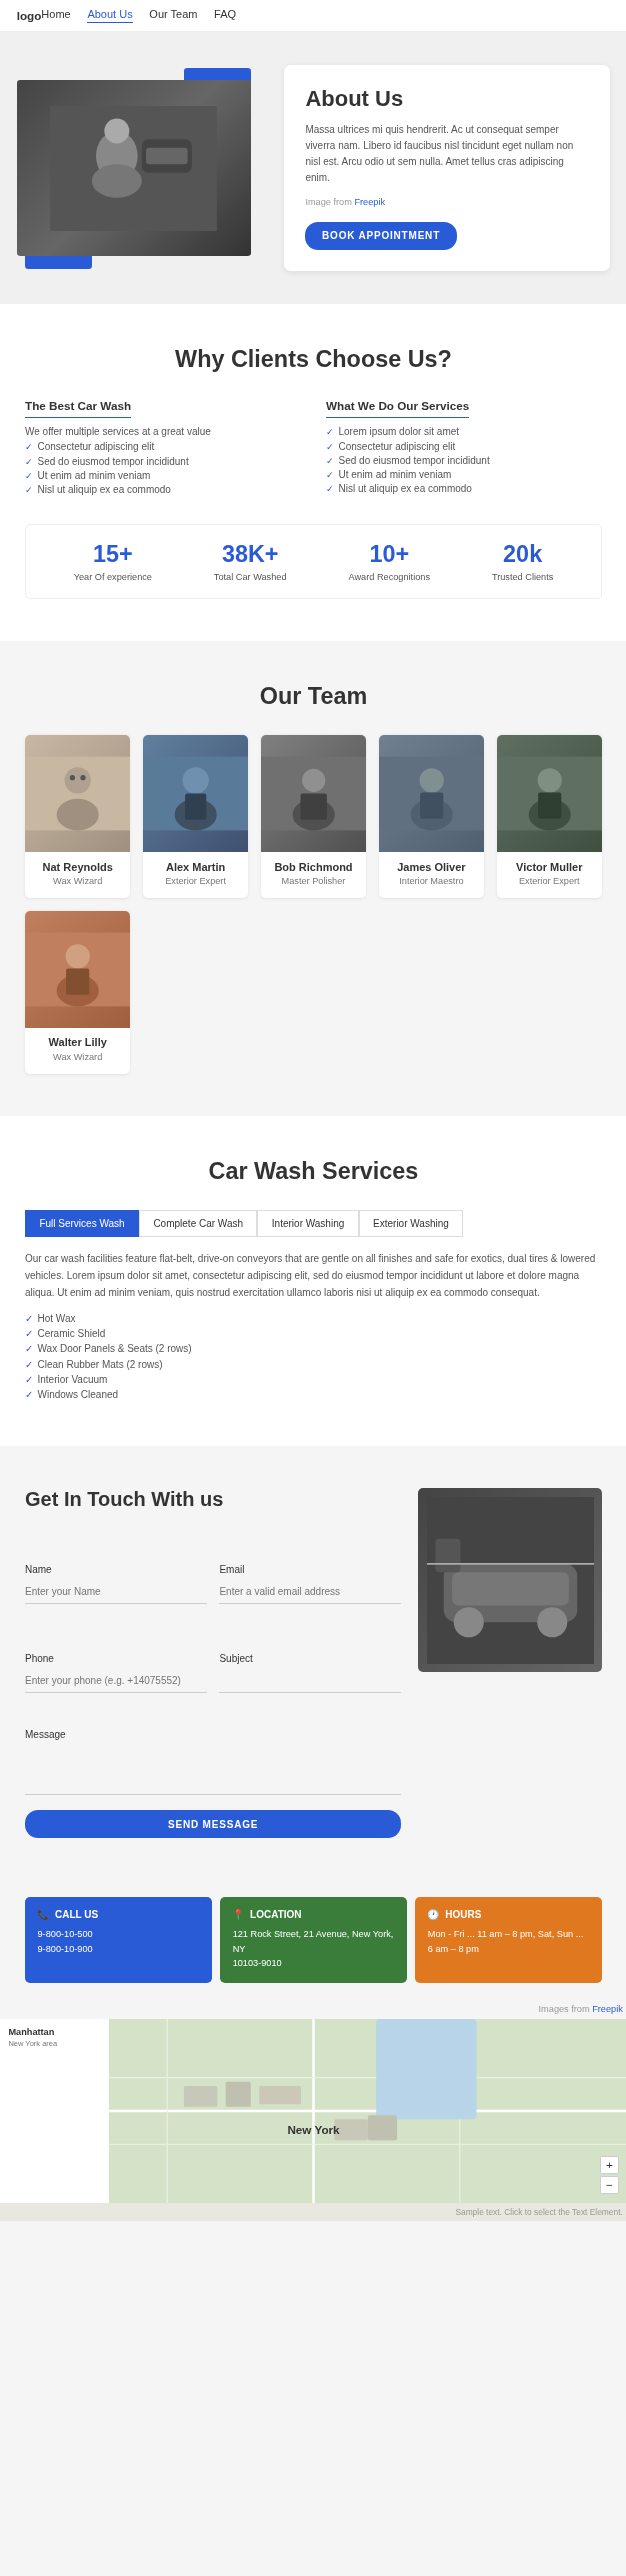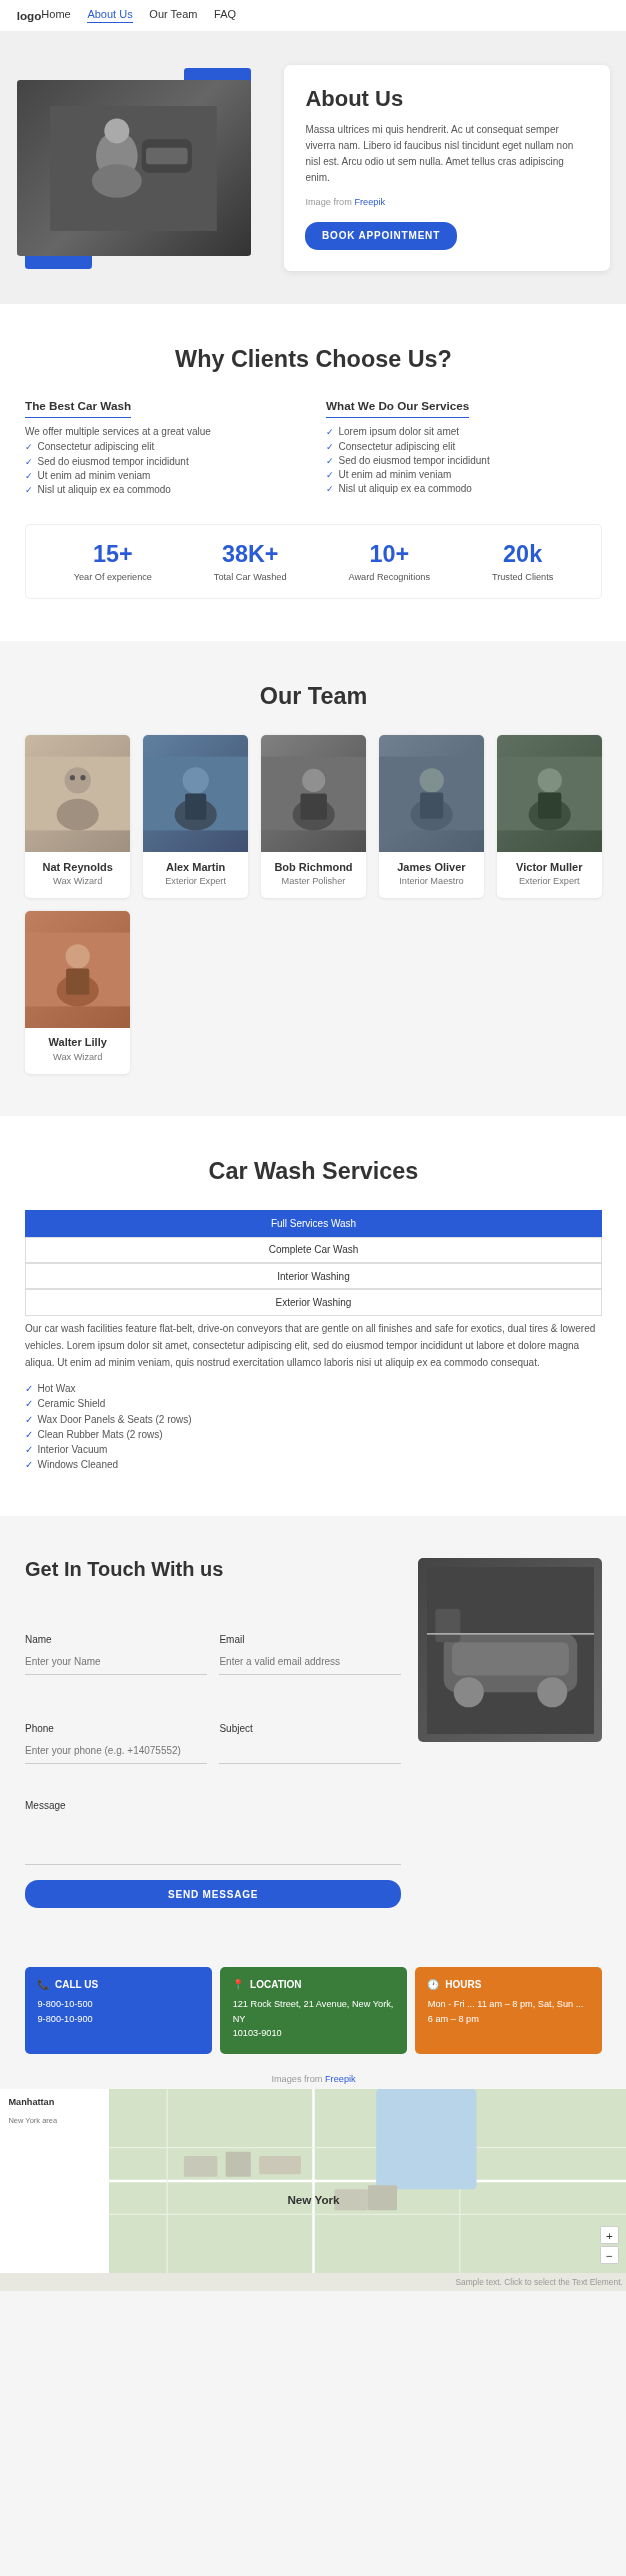--- a/index.html
+++ b/index.html
@@ -54,21 +54,21 @@
     
     .photo-nat { background: linear-gradient(135deg, #c8b8a2 0%, #a09080 100%); }
     .photo-alex { background: linear-gradient(135deg, #6080a0 0%, #405070 100%); }
     .photo-bob { background: linear-gradient(135deg, #808080 0%, #505050 100%); }
     .photo-james { background: linear-gradient(135deg, #708090 0%, #506070 100%); }
     .photo-victor { background: linear-gradient(135deg, #607060 0%, #405040 100%); }
     .photo-walter { background: linear-gradient(135deg, #c08060 0%, #a06040 100%); }
 
     
     .services-section { background: #fff; padding: 42px 25px; }
-    .tabs { display: flex; gap: 0; margin-bottom: 4px; flex-direction: column; }
+    .tabs { display: flex; gap: 0; margin-bottom: 13px; }
     .tab { padding: 6.7px 13.4px; font-size: 10px; cursor: pointer; border: 0.8px solid #ddd; background: #fff; color: #333; }
     .tab.active { background: #2a5bd7; color: #fff; border-color: #2a5bd7; }
     .services-content { background: #fff; }
     .services-text { font-size: 10px; color: #555; line-height: 1.7; margin-bottom: 12.5px; }
     .services-features { list-style: none; }
     .services-features li { font-size: 10px; color: #555; margin-bottom: 4.2px; padding-left: 12.5px; position: relative; }
     .services-features li::before { content: "✓"; position: absolute; left: 0; color: #2a5bd7; }
 
     
     .contact-section { background: #f5f5f5; padding: 42px 25px; }
@@ -84,31 +84,31 @@
     .contact-img-placeholder { width: 100%; height: 184px; background: linear-gradient(135deg, #444 0%, #666 100%); border-radius: 5px; display: flex; align-items: center; justify-content: center; color: #aaa; font-size: 10px; }
 
     
     .info-cards { display: flex; gap: 8.4px; padding: 16.7px 25px; background: #f5f5f5; }
     .info-card { flex: 1; padding: 12.5px; border-radius: 5px; color: #fff; }
     .info-card.blue { background: #2a5bd7; }
     .info-card.green { background: #3a7d3a; }
     .info-card.orange { background: #e07820; }
     .info-card h4 { font-size: 10px; font-weight: bold; margin-bottom: 6.7px; display: flex; align-items: center; gap: 5px; }
     .info-card p { font-size: 9.2px; line-height: 1.6; }
-    .info-credits { text-align: center; font-size: 9.2px; color: #999; padding: 4.2px; background: #f5f5f5; }
+    .info-credits { text-align: right; font-size: 9.2px; color: #999; padding: 4.2px; background: #f5f5f5; }
     .info-credits a { color: #2a5bd7; text-decoration: none; }
 
     
     .map-section { background: #e8e8e0; height: 184px; position: relative; overflow: hidden; }
     .map-placeholder { width: 100%; height: 100%; background: #d4e2c8; display: flex; align-items: center; justify-content: center; position: relative; }
     .map-label { position: absolute; bottom: 67px; left: 50%; transform: translateX(-50%); font-size: 11.7px; font-weight: bold; color: #333; }
     .map-controls { position: absolute; right: 8.4px; bottom: 8.4px; display: flex; flex-direction: column; gap: 1.7px; }
     .map-btn { width: 18.4px; height: 18.4px; background: #fff; border: 0.8px solid #ccc; display: flex; align-items: center; justify-content: center; font-size: 11.7px; cursor: pointer; border-radius: 1.7px; }
     .map-sidebar { position: absolute; left: 0; top: 0; bottom: 0; width: 109px; background: #fff; padding: 8.4px; }
-    .map-sidebar h4 { font-size: 9.2px; font-weight: bold; margin-bottom: 9px; }
+    .map-sidebar h4 { font-size: 9.2px; font-weight: bold; margin-bottom: 2px; }
     .map-sidebar p { font-size: 7.5px; color: #777; }
     .footer-note { text-align: right; font-size: 8.4px; color: #999; padding: 4.2px; background: #e8e8e0; }
   </style>
 </head>
 <body>
 
 <nav>
   <span class="nav-logo">logo</span>
   <div class="nav-links">
     <a href="#">Home</a>

